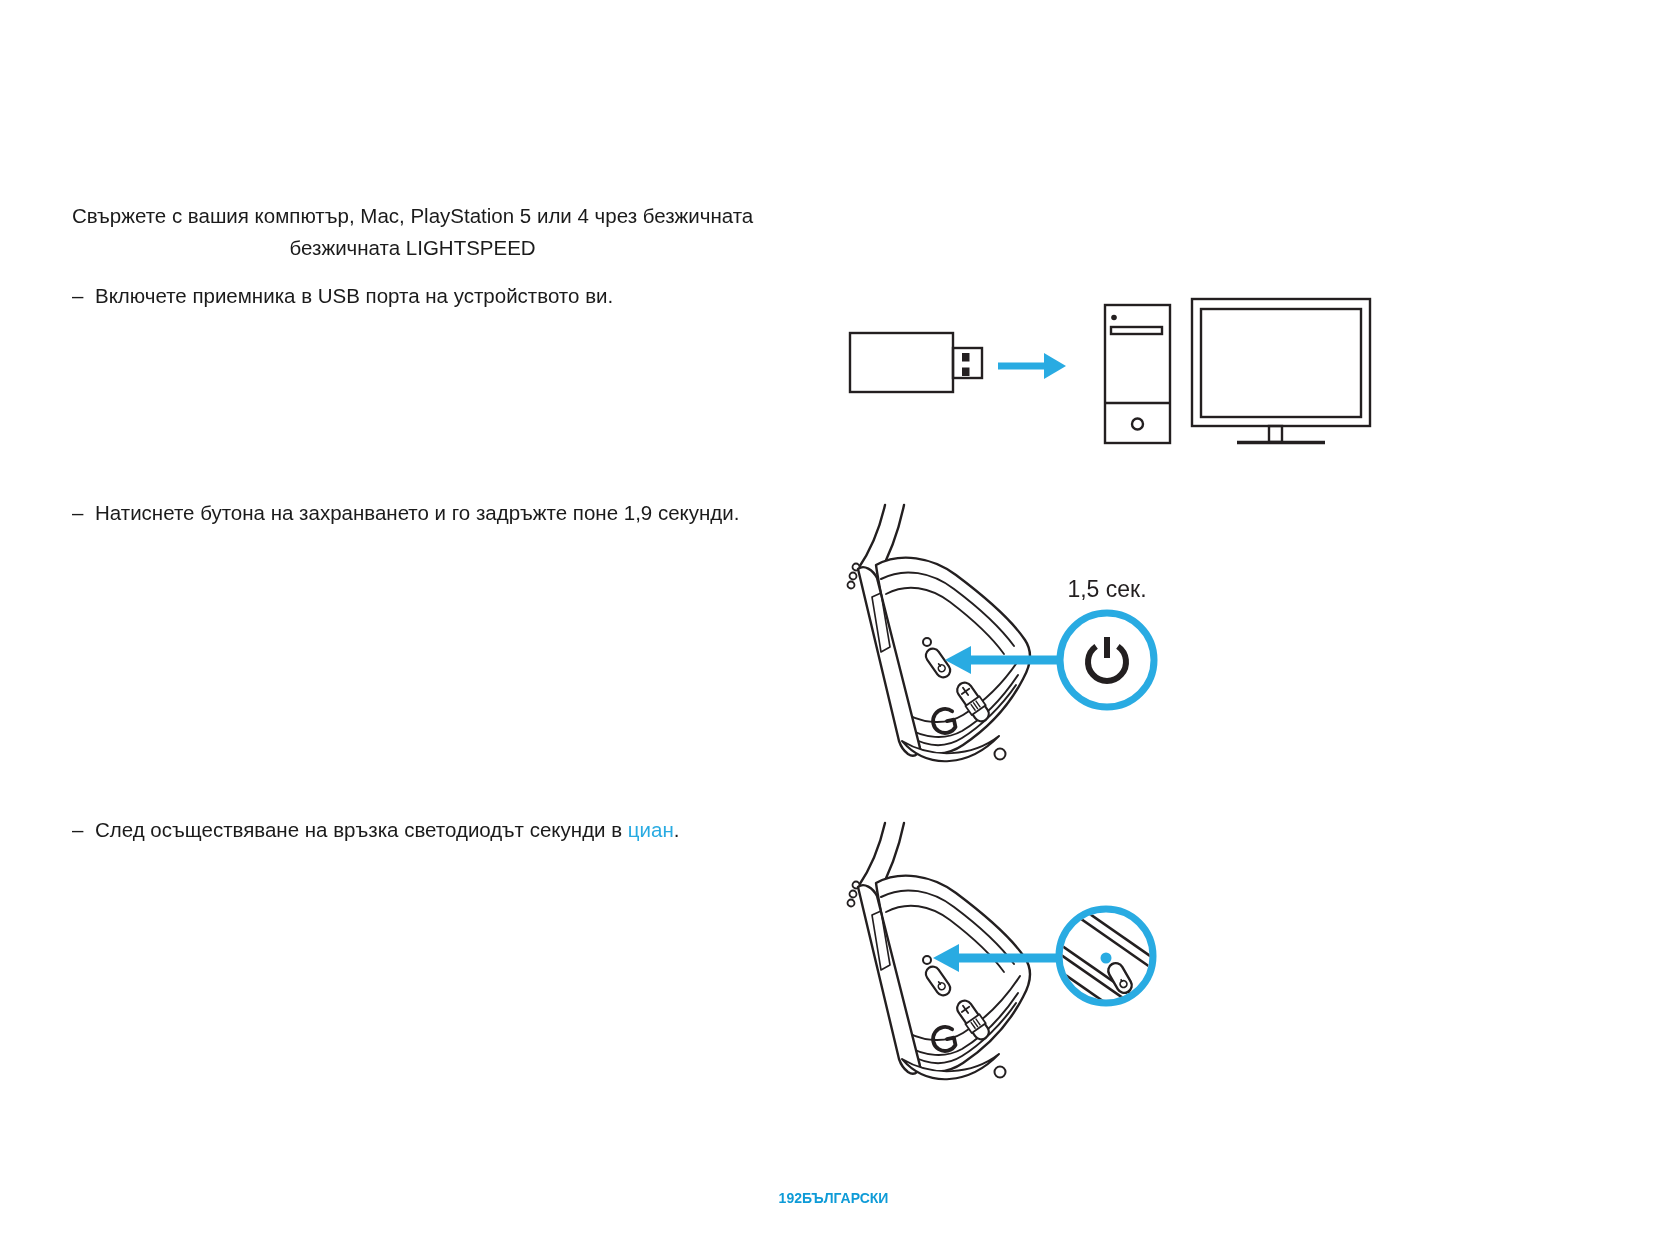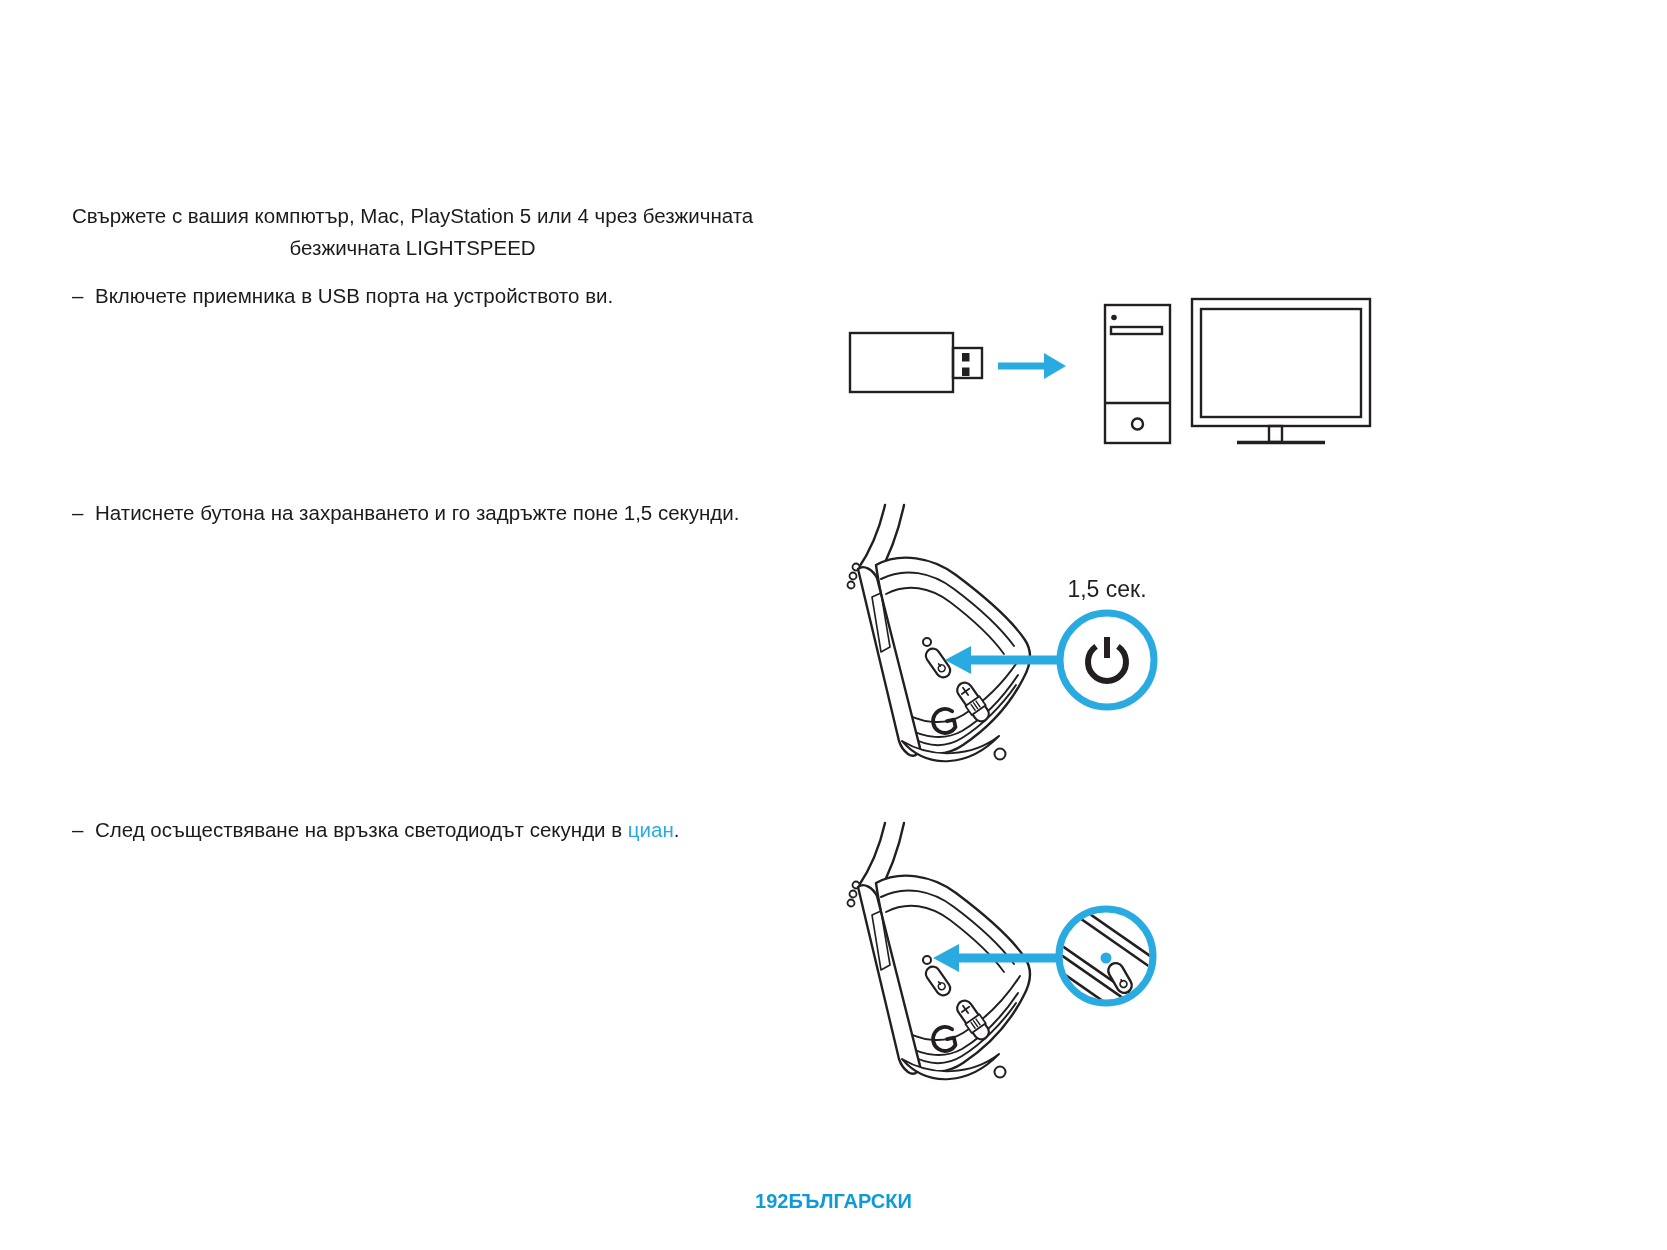--- a/index.html
+++ b/index.html
@@ -23,21 +23,21 @@
     position:absolute;left:72px;
     font-size:20.5px;line-height:30px;color:#1b1b1b;
     display:flex;
   }
   .bullet .dash{width:23px;flex:0 0 23px;}
   .accent-text{color:#29ABE2;}
   .illus{position:absolute;}
   .footer{
     position:absolute;left:0;top:1190px;width:100%;
     display:flex;justify-content:center;
-    font-size:20px;font-weight:700;color:#0E9BD7;
+    font-size:14px;font-weight:700;color:#0E9BD7;
   }
   svg .ink{stroke:#231F20;fill:none;stroke-width:2.4;}
   svg text{font-family:"Liberation Sans", sans-serif;fill:#231F20;}
 </style>
 </head>
 <body>
 
 <div class="page">
 
   <svg width="0" height="0" style="position:absolute" aria-hidden="true">
@@ -95,21 +95,21 @@
 
   <p class="intro"><span>Свържете с вашия компютър, Mac, PlayStation 5 или 4 чрез безжичната</span><br><span>безжичната LIGHTSPEED</span></p>
 
   <div class="bullet" style="top:281px;">
     <span class="dash">–</span>
     <span>Включете приемника в USB порта на устройството ви.</span>
   </div>
 
   <div class="bullet" style="top:498px;">
     <span class="dash">–</span>
-    <span>Натиснете бутона на захранването и го задръжте поне 1,5 секунди.</span>
+    <span>Натиснете бутона на захранването и го задръжте поне 1,9 секунди.</span>
   </div>
 
   <div class="bullet" style="top:815px;">
     <span class="dash">–</span>
     <span><span>След осъществяване на връзка светодиодът секунди в </span><span class="accent-text">циан</span><span>.</span></span>
   </div>
 
   <svg class="illus" style="left:845px;top:290px;" width="545" height="165" viewBox="0 0 545 165">
     <g>
       <rect class="ink" x="5" y="43" width="103" height="59"></rect>

